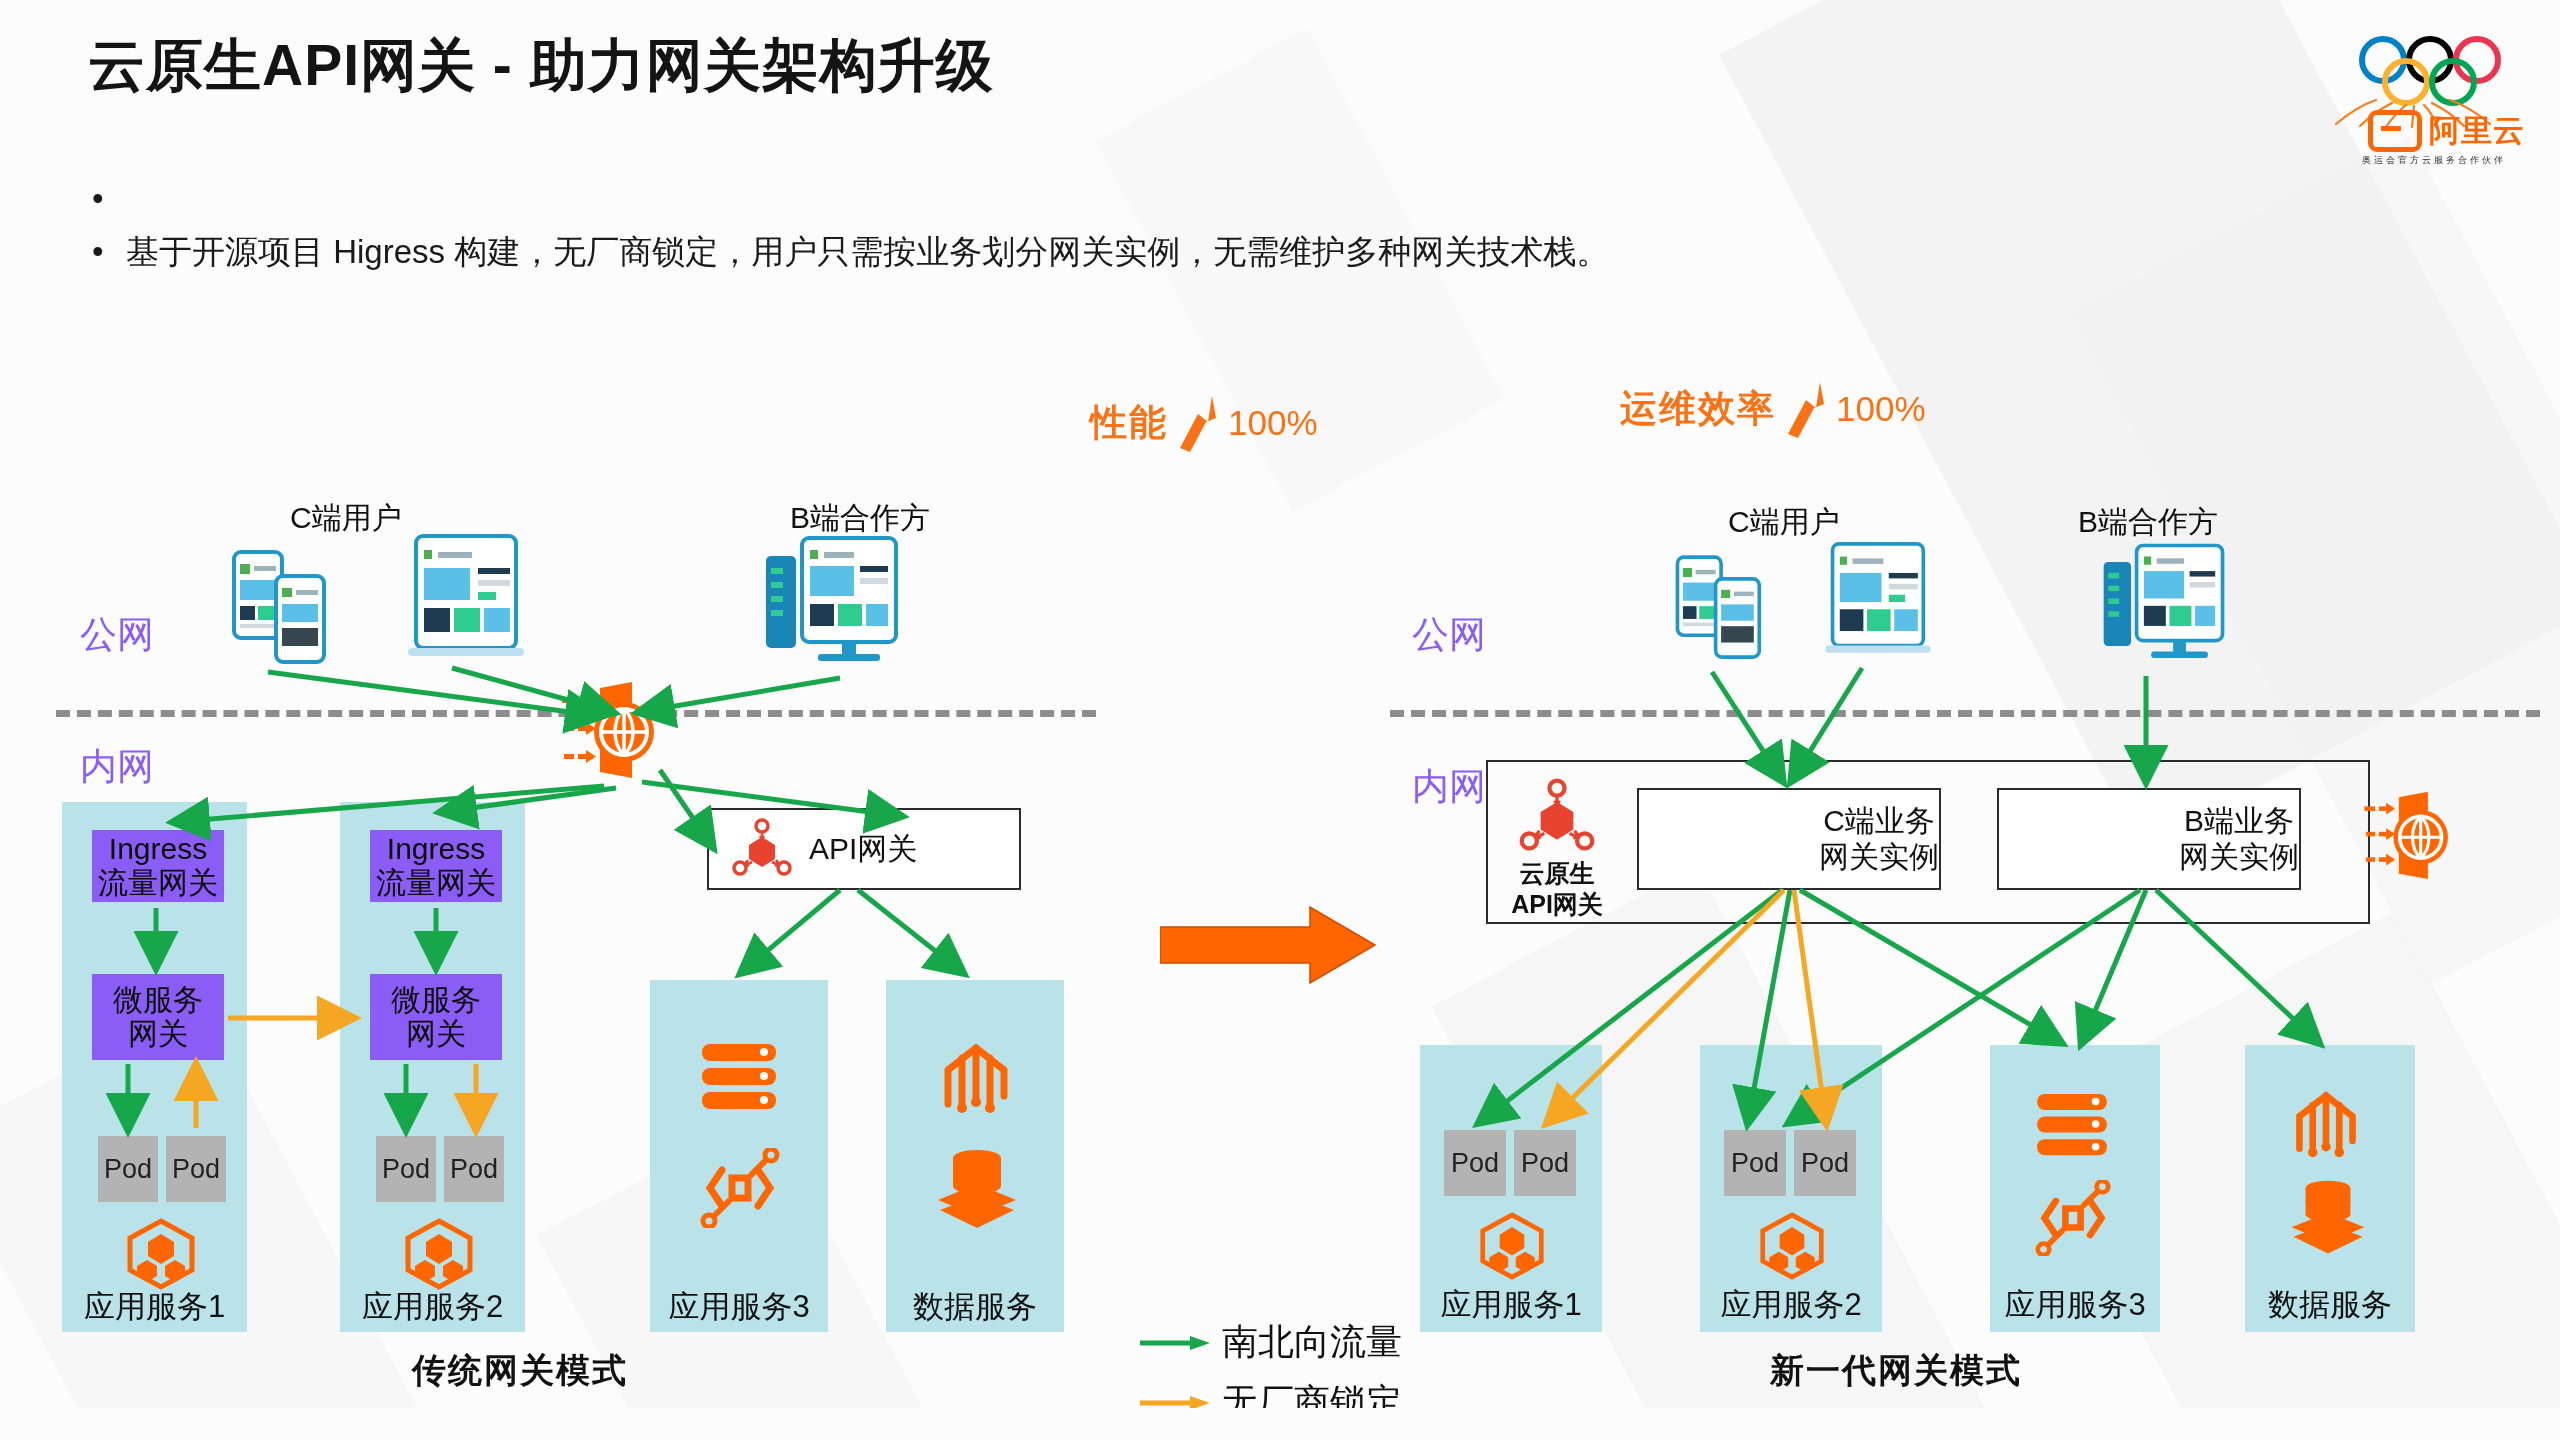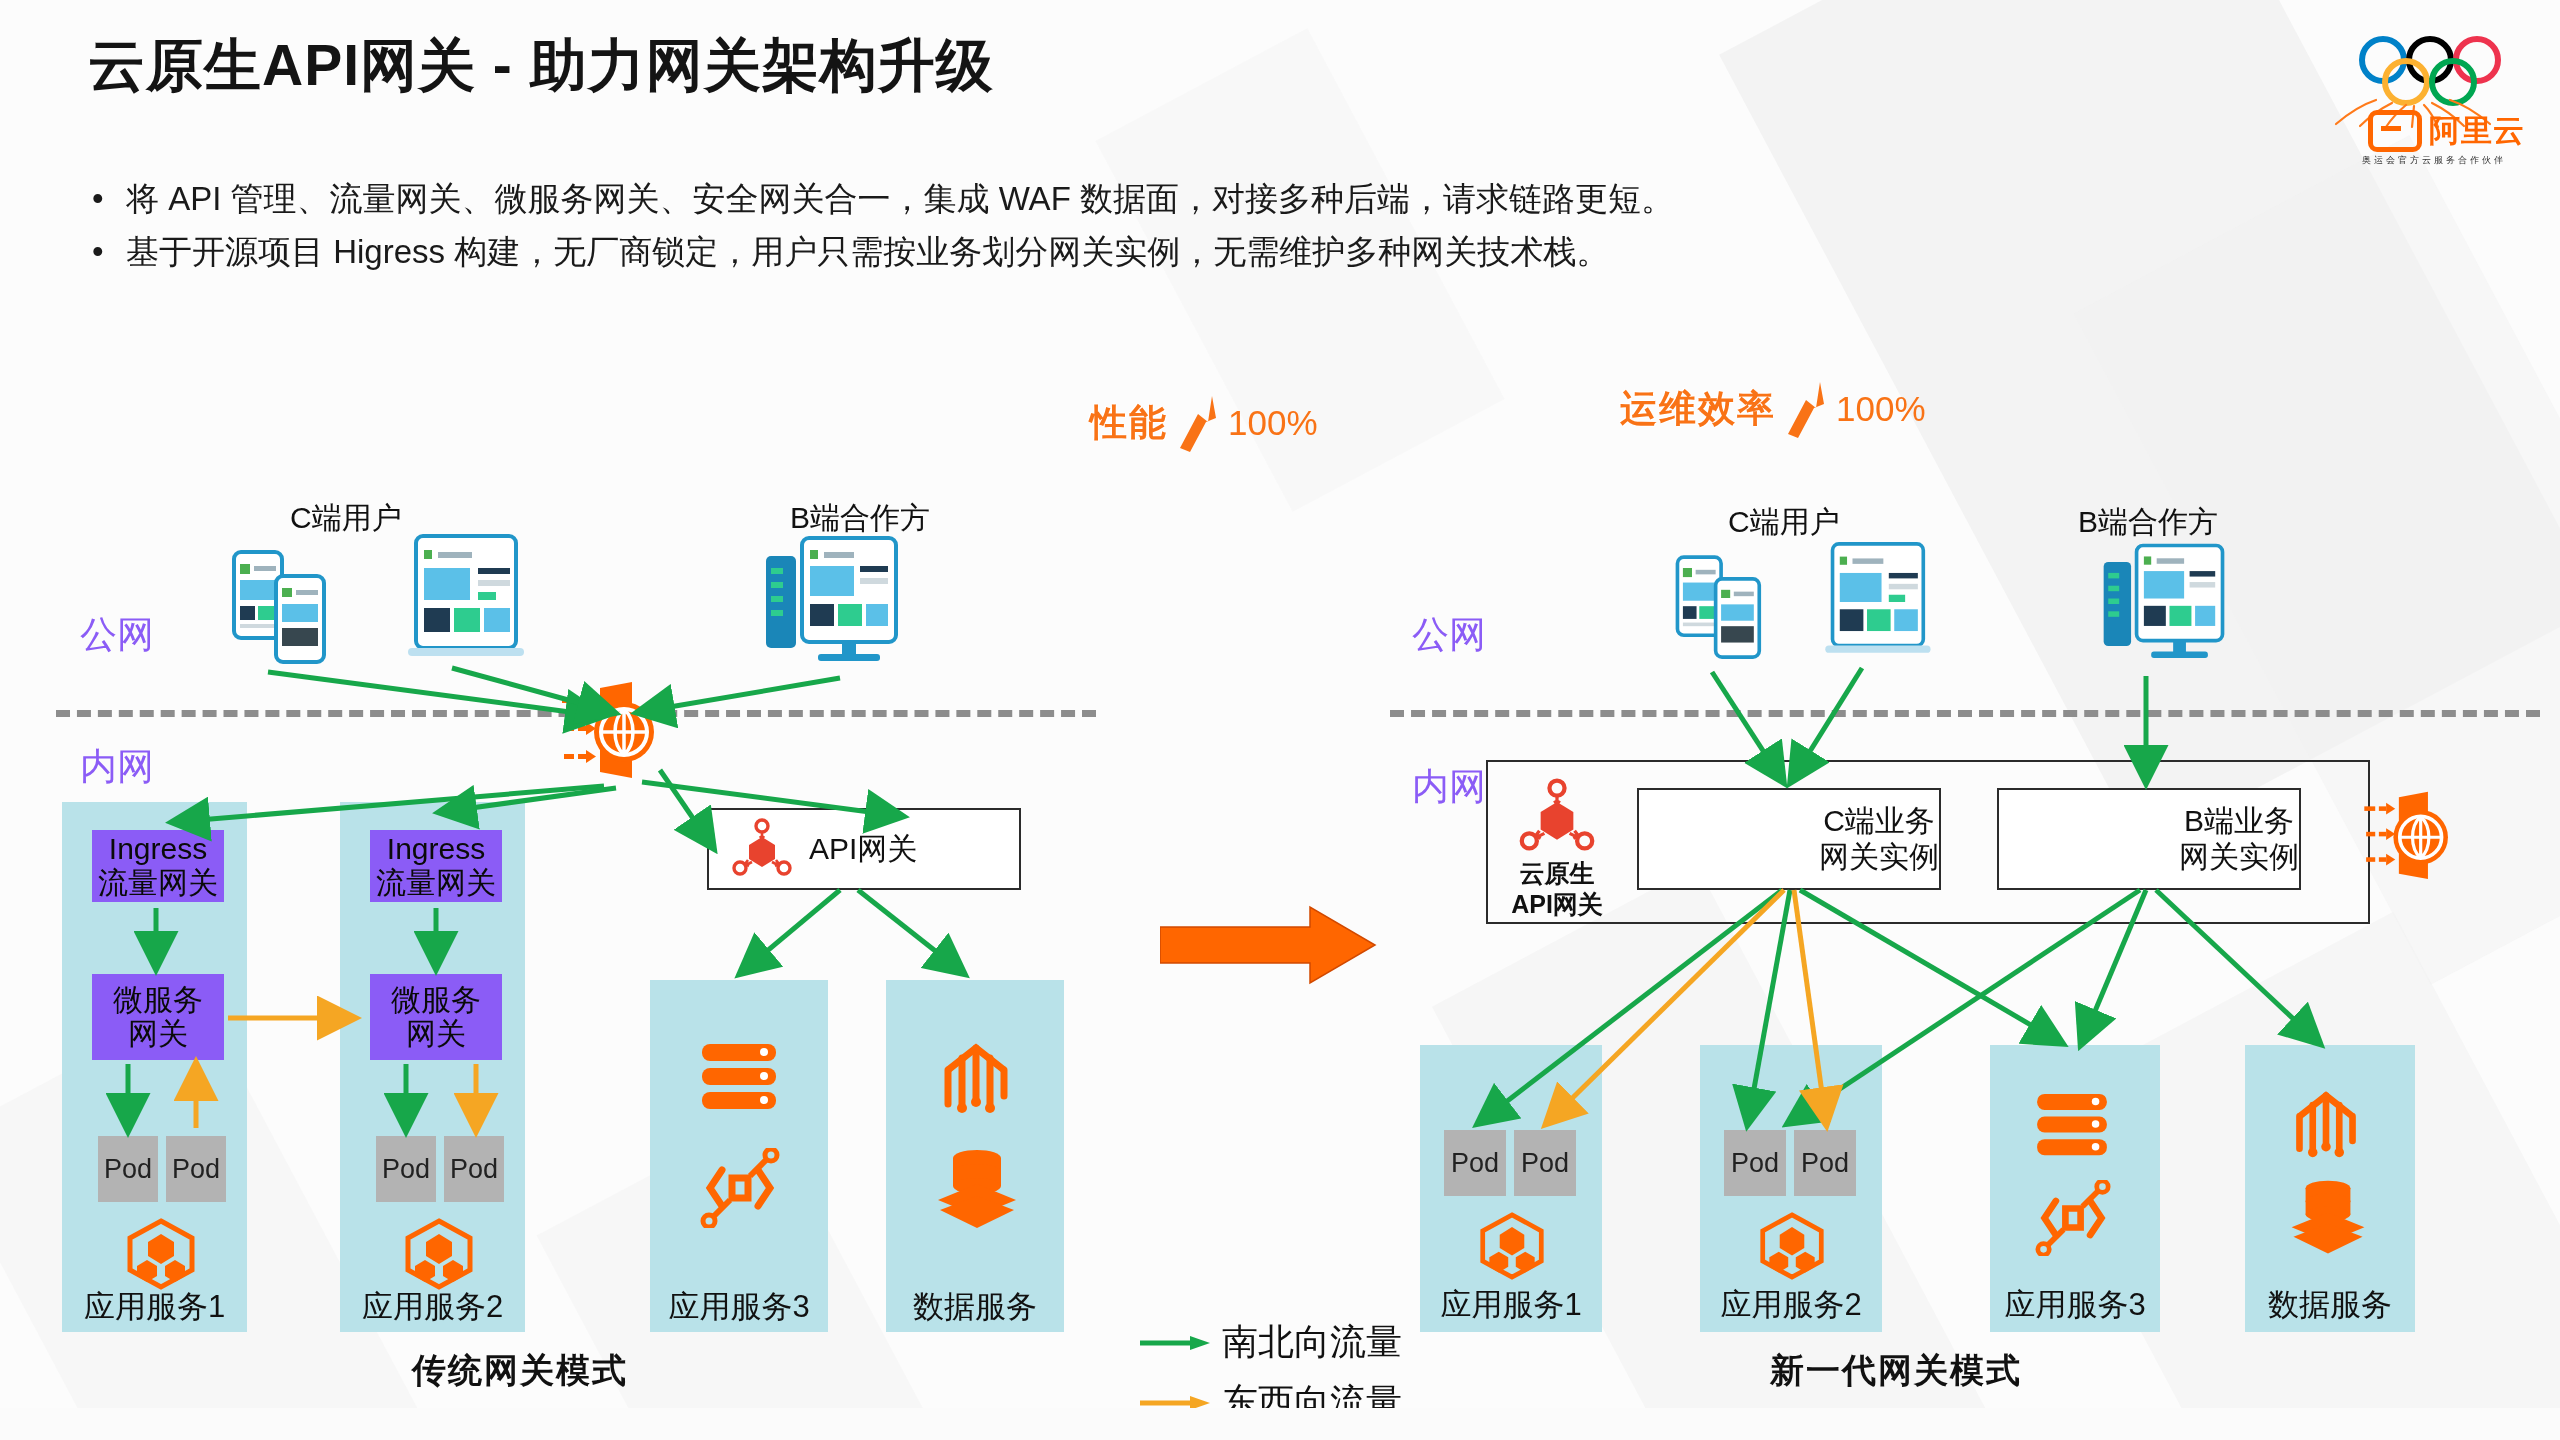--- a/index.html
+++ b/index.html
@@ -76,21 +76,20 @@
     <div style="left:40px;top:1040px;width:300px;height:520px;opacity:.45;"></div>
     <div style="left:620px;top:1150px;width:260px;height:420px;opacity:.4;"></div>
     <div style="left:1180px;top:60px;width:240px;height:420px;opacity:.35;"></div>
   </div>
 
   <div class="title">云原生API网关 - 助力网关架构升级</div>
 
   <div class="bullets">
     <div class="bullet">
       <span class="dot">•</span>
-      <span>将 API 管理、流量网关、微服务网关、安全网关合一，集成 WAF 数据面，对接多种后端，请求链路更短。</span>
     </div>
     <div class="bullet">
       <span class="dot">•</span>
       <span>基于开源项目 Higress 构建，无厂商锁定，用户只需按业务划分网关实例，无需维护多种网关技术栈。</span>
     </div>
   </div>
 
   <div class="logo">
     <svg class="rings" width="150" height="78" viewBox="0 0 150 78">
       <circle cx="27" cy="26" r="21" fill="none" stroke="#0081c8" stroke-width="6"></circle>
@@ -474,21 +473,21 @@
       <path d="M0 9 H54" stroke="#17a74a" stroke-width="5"></path>
       <path d="M50 2 L70 9 L50 16 Z" fill="#17a74a"></path>
     </svg>
     <span>南北向流量</span>
   </div>
   <div class="legend-item" style="left:1140px;top:1378px;">
     <svg width="72" height="18" viewBox="0 0 72 18">
       <path d="M0 9 H54" stroke="#f5a623" stroke-width="5"></path>
       <path d="M50 2 L70 9 L50 16 Z" fill="#f5a623"></path>
     </svg>
-    <span>东西向流量</span>
+    <span>无厂商锁定</span>
   </div>
 
   <svg class="layer">
     <defs>
       <marker id="ag" markerWidth="9" markerHeight="9" refX="7" refY="4.5" orient="auto">
         <path d="M0 0 L9 4.5 L0 9 Z" fill="#17a74a"></path>
       </marker>
       <marker id="ay" markerWidth="9" markerHeight="9" refX="7" refY="4.5" orient="auto">
         <path d="M0 0 L9 4.5 L0 9 Z" fill="#f5a623"></path>
       </marker>

